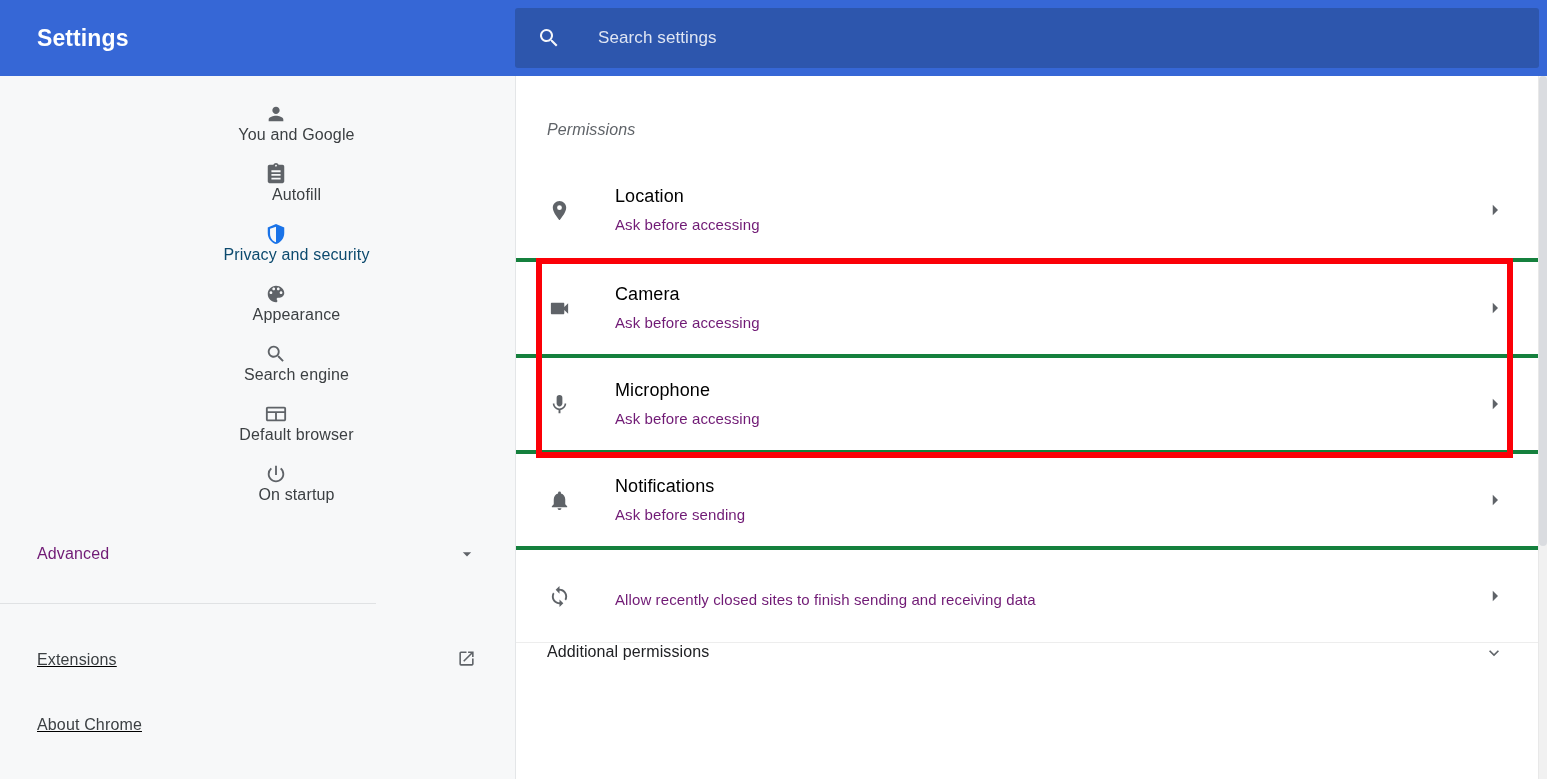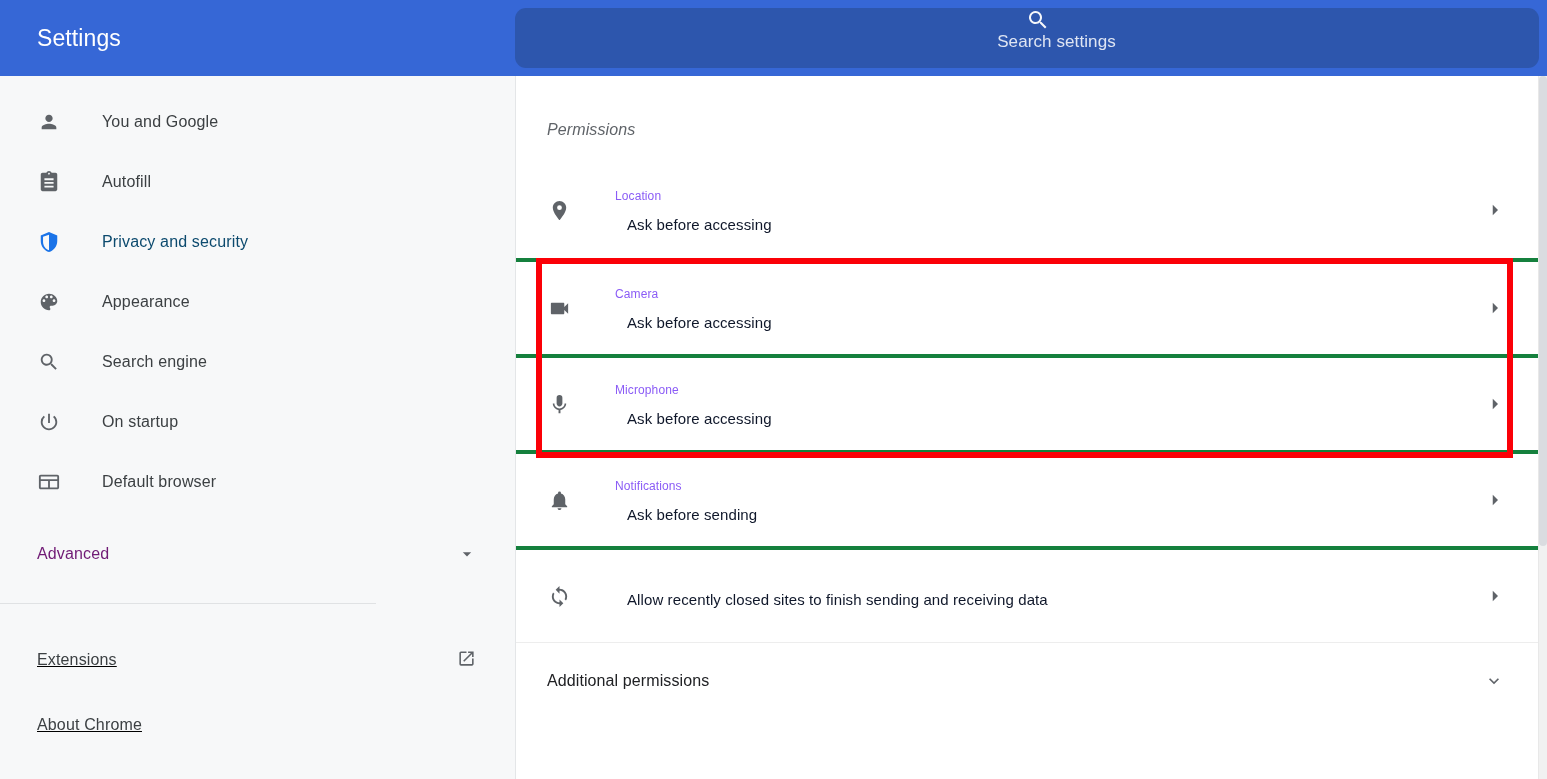--- a/index.html
+++ b/index.html
@@ -29,38 +29,37 @@
     display: flex;
     align-items: center;
     z-index: 20;
   }
 
   .topbar-title {
     width: 573px;
     padding-left: 37px;
     color: #ffffff;
     font-size: 23px;
-    font-weight: 400;
+    font-weight: 700;
     letter-spacing: 0.1px;
     line-height: 76px;
     user-select: none;
   }
 
   .searchbox {
     position: absolute;
     left: 515px;
     top: 8px;
     width: 1024px;
     height: 60px;
     background: #2d56ad;
-    border-radius: 11px;
+    border-radius: 3px;
     display: flex;
     align-items: center;
     padding-left: 22px;
-    flex-direction: column;
   }
 
   .search-icon { width: 24px; height: 24px; flex: 0 0 24px; opacity: .95; }
 
   .search-placeholder {
     margin-left: 37px;
     color: #dfe5f3;
     font-size: 17px;
     letter-spacing: .1px;
     user-select: none;
@@ -78,20 +77,21 @@
   }
 
   .nav-item {
     display: flex;
     align-items: center;
     height: 40px;
     margin-top: 20px;
     padding-left: 37px;
     cursor: pointer;
     user-select: none;
+    flex-direction: column;
   }
   .nav-item:first-child { margin-top: 26px; }
 
   .nav-icon {
     width: 24px; height: 24px;
     flex: 0 0 24px;
     display: flex; align-items: center; justify-content: center;
   }
   .nav-icon svg { width: 22px; height: 22px; fill: #5f6368; }
 
@@ -177,40 +177,38 @@
 
   .perm-icon {
     width: 24px; height: 24px;
     flex: 0 0 24px;
     display: flex; align-items: center; justify-content: center;
   }
   .perm-icon svg { width: 23px; height: 23px; fill: #5f6368; }
 
   .perm-text { margin-left: 44px; }
   .perm-name {
-    font-size: 12px;
-    color: #8b5cf6;
+    font-size: 18px;
+    color: #000000;
     letter-spacing: .1px;
     line-height: 22px;
   }
   .perm-sub {
     font-size: 15px;
-    color: #0f172a;
+    color: #701a75;
     letter-spacing: .1px;
     line-height: 22px;
     margin-top: 7px;
-    margin-left: 12px;
   }
 
   .perm-arrow { margin-left: auto; width: 18px; height: 18px; }
   .perm-arrow svg { width: 18px; height: 18px; fill: #5f6368; }
 
   .additional-row {
     display: flex;
-    align-items: center;
     height: 76px;
     padding: 0 34px 0 31px;
     border-top: 1px solid #ededed;
     cursor: pointer;
   }
   .additional-label {
     font-size: 16px;
     color: #202124;
     letter-spacing: .1px;
   }
@@ -311,33 +309,33 @@
         <svg viewBox="0 0 24 24">
             <path d="M15.5 14h-.79l-.28-.27a6.5 6.5 0 1 0-.7.7l.27.28v.79l5 4.99L20.49 19l-4.99-5zm-6 0C7.01 14 5 11.99 5 9.5S7.01 5 9.5 5 14 7.01 14 9.5 11.99 14 9.5 14z"></path>
           </svg>
       </span>
       <span class="nav-label">Search engine</span>
     </div>
 
     <div class="nav-item">
       <span class="nav-icon">
         <svg viewBox="0 0 24 24">
+            <path d="M21 4H3c-1.1 0-2 .9-2 2v12c0 1.1.9 2 2 2h18c1.1 0 2-.9 2-2V6c0-1.1-.9-2-2-2zm0 14h-8v-7h8v7zM3 18v-7h8v7H3zm18-9H3V6h18v3z"></path>
+          </svg>
+      </span>
+      <span class="nav-label">Default browser</span>
+    </div>
+
+    <div class="nav-item">
+      <span class="nav-icon">
+        <svg viewBox="0 0 24 24">
             <path d="M13 3h-2v10h2V3zm4.83 2.17l-1.42 1.42A6.92 6.92 0 0 1 19 12c0 3.87-3.13 7-7 7s-7-3.13-7-7a6.92 6.92 0 0 1 2.59-5.41L6.17 5.17A8.932 8.932 0 0 0 3 12c0 4.97 4.03 9 9 9s9-4.03 9-9c0-2.74-1.23-5.18-3.17-6.83z"></path>
           </svg>
       </span>
       <span class="nav-label">On startup</span>
-    </div>
-
-    <div class="nav-item">
-      <span class="nav-icon">
-        <svg viewBox="0 0 24 24">
-            <path d="M21 4H3c-1.1 0-2 .9-2 2v12c0 1.1.9 2 2 2h18c1.1 0 2-.9 2-2V6c0-1.1-.9-2-2-2zm0 14h-8v-7h8v7zM3 18v-7h8v7H3zm18-9H3V6h18v3z"></path>
-          </svg>
-      </span>
-      <span class="nav-label">Default browser</span>
     </div>
 
     <div class="advanced-row">
       <span class="advanced-label">Advanced</span>
       <span class="advanced-caret">
         <svg viewBox="0 0 24 24">
             <path d="M7 10l5 5 5-5z"></path>
           </svg>
       </span>
     </div>

